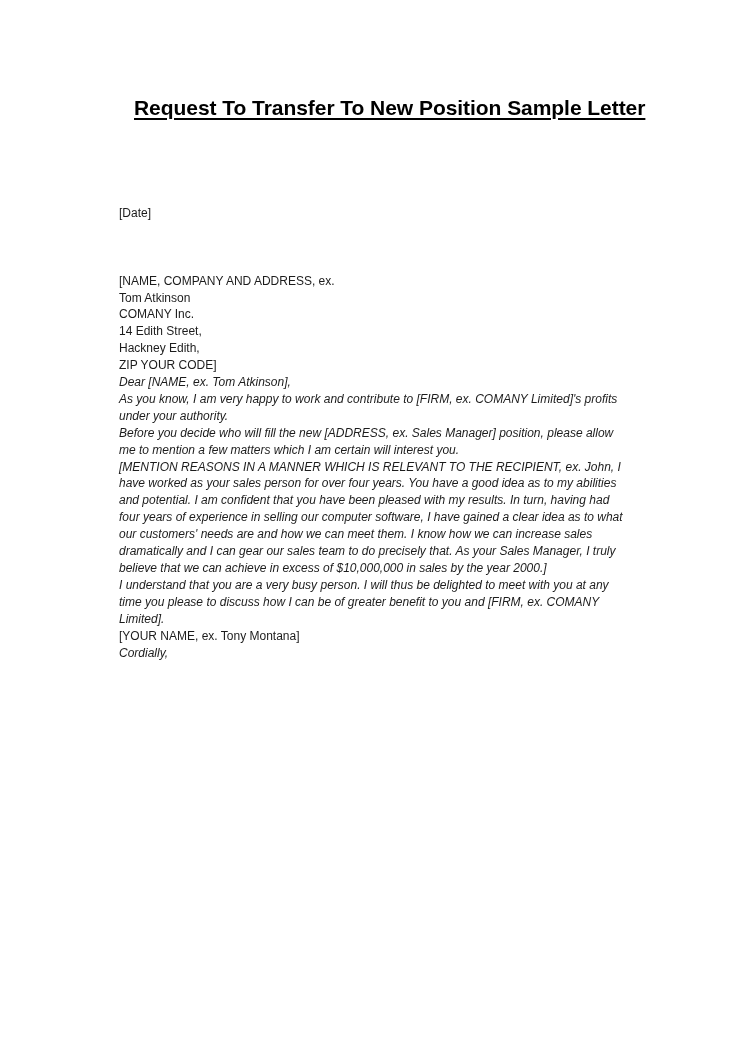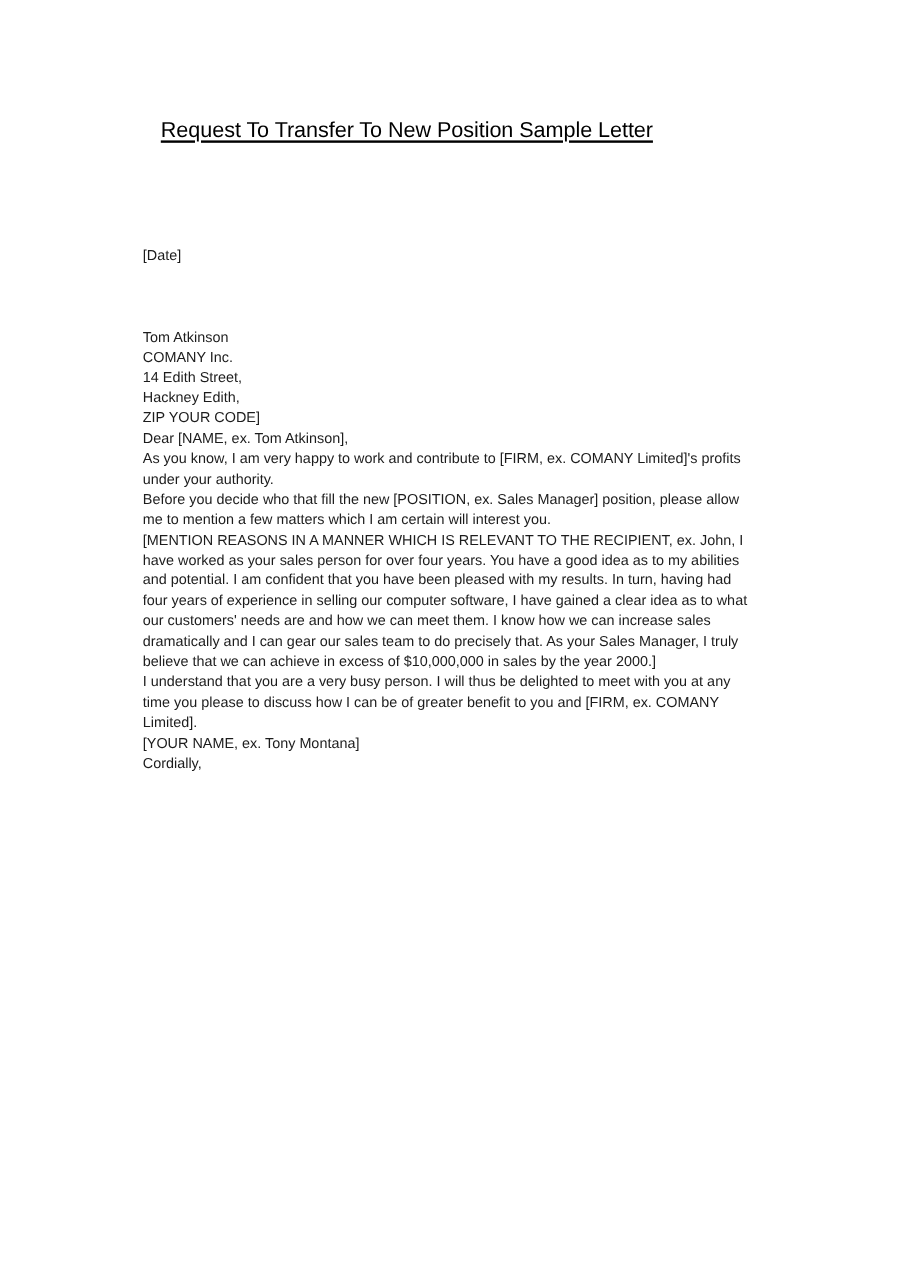--- a/index.html
+++ b/index.html
@@ -24,22 +24,22 @@
     box-sizing: border-box;
     overflow: hidden;
   }
 
   
   .letter-title {
     position: absolute;
     left: 134px;
     top: 98px;
     width: 482px;
-    font-size: 18px;
-    font-weight: normal;
+    font-size: 21px;
+    font-weight: bold;
     line-height: 20px;
     letter-spacing: -0.05px;
     color: #000000;
     text-decoration: underline;
     text-underline-offset: 3px;
     text-decoration-thickness: 1.6px;
     white-space: nowrap;
   }
 
   
@@ -52,21 +52,21 @@
     line-height: 16.9px;
     color: #1c1c1c;
   }
 
   .block {
     margin: 0;
     padding: 0;
   }
 
   
-  .gap-2 { margin-top: 33.8px; }   
+  .gap-2 { margin-top: 33.8px; font-style: italic; }   
   .gap-3 { margin-top: 50.7px; }   
 
   .addr-line { display: block; }
 
   p.para {
     margin: 0;
     text-align: left;
   }
 </style>
 </head>
@@ -76,32 +76,33 @@
 
   <div class="letter-title">Request To Transfer To New Position Sample Letter</div>
 
   <div class="letter-body">
 
     <div class="block">
       <span>[Date]</span>
     </div>
 
     <div class="block gap-3">
+      <span class="addr-line">[NAME, COMPANY AND ADDRESS, ex.</span>
       <span class="addr-line">Tom Atkinson</span>
       <span class="addr-line">COMANY Inc.</span>
       <span class="addr-line">14 Edith Street,</span>
       <span class="addr-line">Hackney Edith,</span>
       <span class="addr-line">ZIP YOUR CODE]</span>
     </div>
 
     <p class="para block gap-2">Dear [NAME, ex. Tom Atkinson],</p>
 
     <p class="para block gap-2">As you know, I am very happy to work and contribute to [FIRM, ex. COMANY Limited]'s profits under your authority.</p>
 
-    <p class="para block gap-2">Before you decide who that fill the new [POSITION, ex. Sales Manager] position, please allow me to mention a few matters which I am certain will interest you.</p>
+    <p class="para block gap-2">Before you decide who will fill the new [ADDRESS, ex. Sales Manager] position, please allow me to mention a few matters which I am certain will interest you.</p>
 
     <p class="para block gap-2">[MENTION REASONS IN A MANNER WHICH IS RELEVANT TO THE RECIPIENT, ex. John, I have worked as your sales person for over four years. You have a good idea as to my abilities and potential. I am confident that you have been pleased with my results. In turn, having had four years of experience in selling our computer software, I have gained a clear idea as to what our customers' needs are and how we can meet them. I know how we can increase sales dramatically and I can gear our sales team to do precisely that. As your Sales Manager, I truly believe that we can achieve in excess of $10,000,000 in sales by the year 2000.]</p>
 
     <p class="para block gap-2">I understand that you are a very busy person. I will thus be delighted to meet with you at any time you please to discuss how I can be of greater benefit to you and [FIRM, ex. COMANY Limited].</p>
 
     <p class="para block gap-3">[YOUR NAME, ex. Tony Montana]</p>
 
     <p class="para block gap-2">Cordially,</p>
 
   </div>

